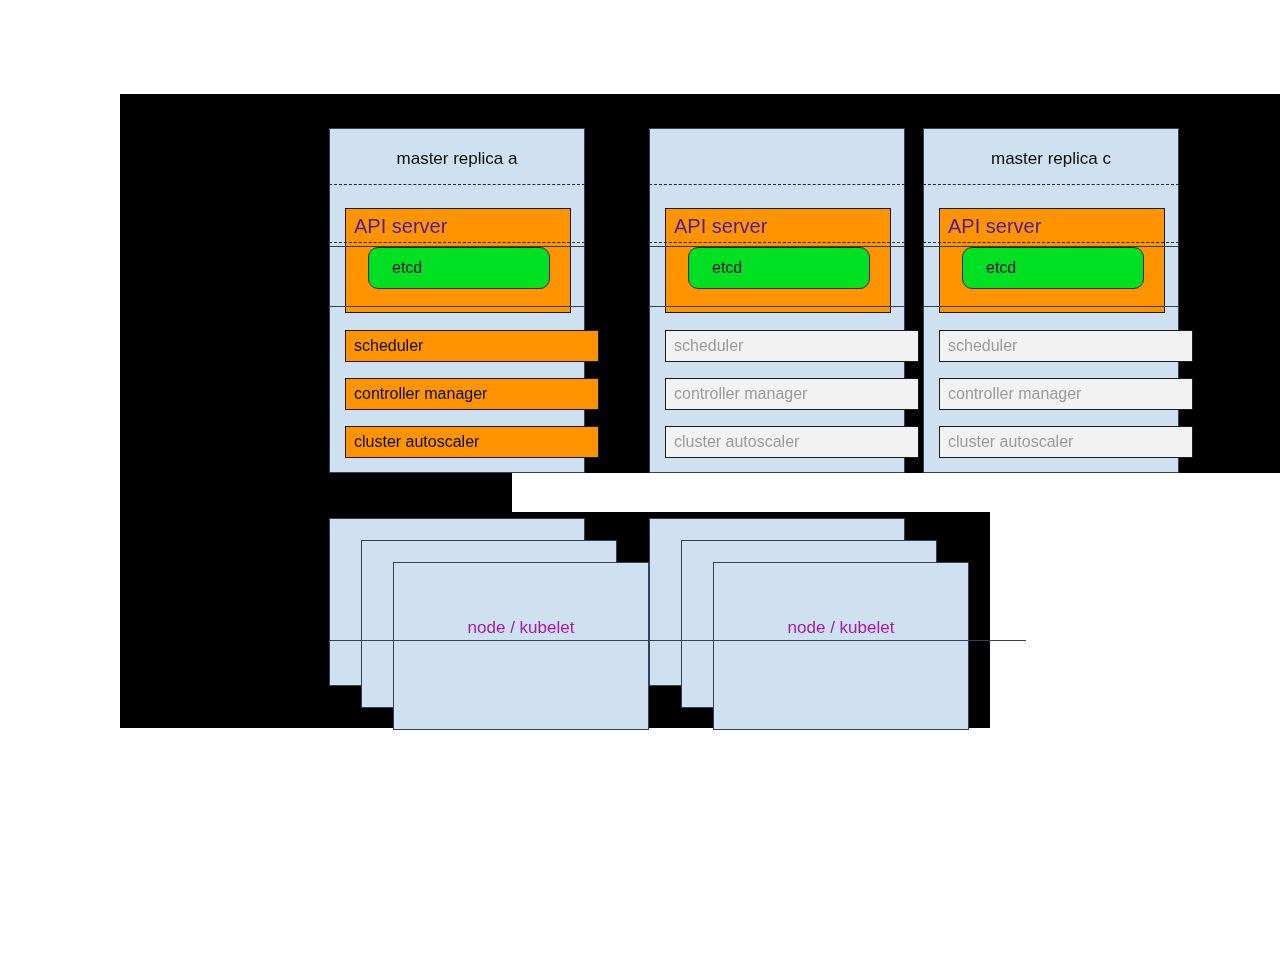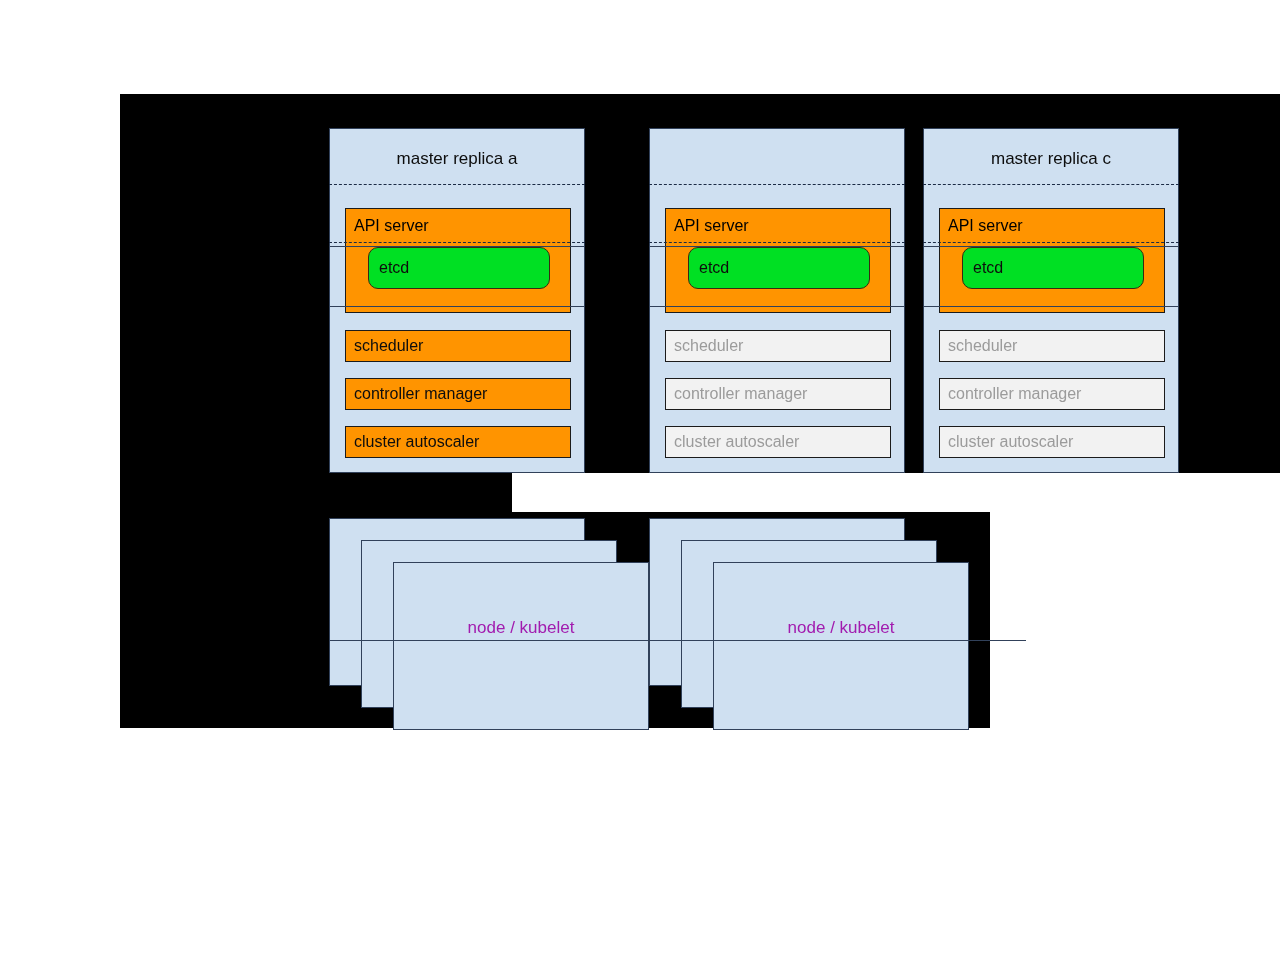--- a/index.html
+++ b/index.html
@@ -72,21 +72,21 @@
     height: 0;
     border-top: 1px solid #31415a;
   }
   .rule-a { top: 117px; }
   .rule-b { top: 177px; }
 
   
   .chip {
     position: absolute;
     left: 15px;
-    width: 226px;
+    width: 254px;
     box-sizing: border-box;
     border: 1px solid #1b1b1b;
     font-size: 16px;
     line-height: 30px;
     padding-left: 8px;
     height: 32px;
     white-space: nowrap;
     overflow: hidden;
   }
   .chip.active   { background: #ff9400; color: #0d0d0d; }
@@ -100,39 +100,39 @@
     width: 226px;
     height: 105px;
     background: #ff9400;
     border: 1px solid #1b1b1b;
     box-sizing: border-box;
   }
   .chip-api .api-label {
     position: absolute;
     left: 8px;
     top: 5px;
-    font-size: 16px;
+    font-size: 20px;
     line-height: 24px;
-    color: #000000;
+    color: #4c1d95;
     text-align: center;
   }
 
   .chip-etcd {
     position: absolute;
     left: 22px;
     top: 38px;
     width: 182px;
     height: 42px;
     background: #00e023;
     border: 1px solid #3a2a10;
     border-radius: 10px;
     box-sizing: border-box;
     font-size: 16px;
     line-height: 40px;
-    padding-left: 10px;
+    padding-left: 23px;
     color: #0d0d0d;
   }
 
   .chip-sched  { top: 201px; }
   .chip-ctrl   { top: 249px; }
   .chip-autos  { top: 297px; }
 
   
   .nodegroup { position: absolute; }
   #nodegroup-0 { left: 329px; top: 518px; }

